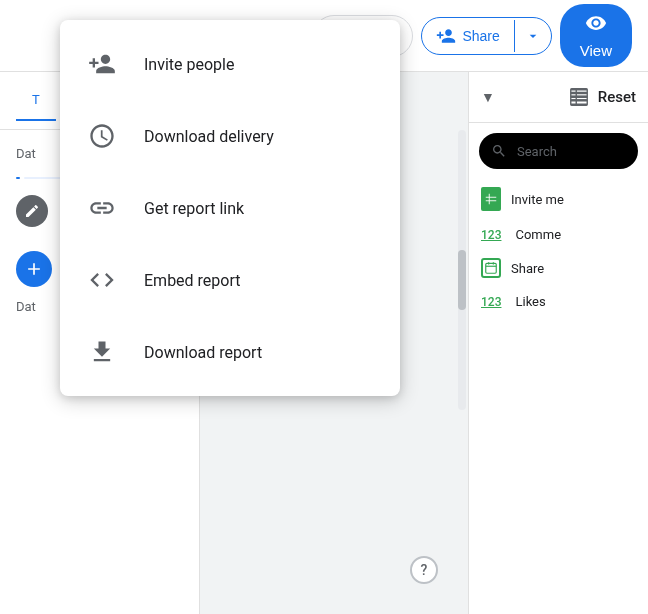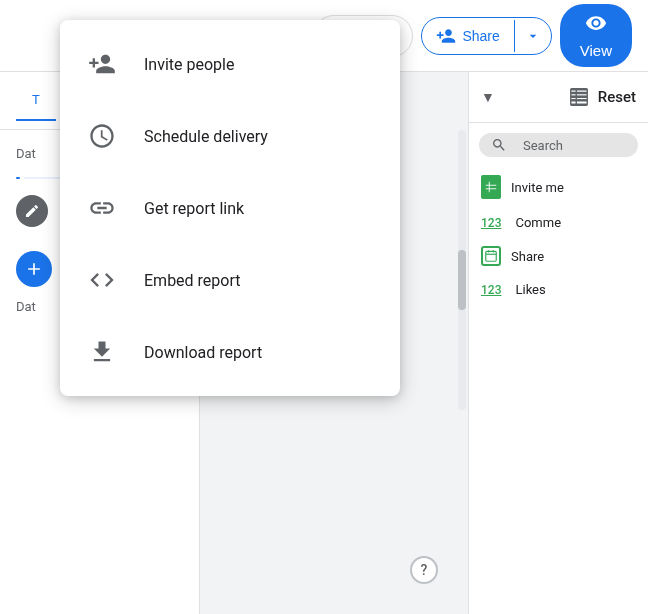--- a/index.html
+++ b/index.html
@@ -210,24 +210,24 @@
     .chevron-down {
       color: #5f6368;
       font-size: 14px;
       margin-right: auto;
     }
 
     .search-box {
       margin: 10px 10px;
       display: flex;
       align-items: center;
-      background: #e5e5e5;
+      background: #000000;
       border-radius: 20px;
-      padding: 4px 12px;
-      gap: 16px;
+      padding: 10px 12px;
+      gap: 10px;
     }
 
     .search-box span {
       font-size: 13px;
       color: #5f6368;
     }
 
     .right-list-item {
       display: flex;
       align-items: center;
@@ -493,21 +493,21 @@
     </div>
     <span class="dropdown-item-label">Invite people</span>
   </div>
 
   <div class="dropdown-item">
     <div class="dropdown-item-icon">
       <svg width="28" height="28" viewBox="0 0 24 24">
         <path d="M11.99 2C6.47 2 2 6.48 2 12s4.47 10 9.99 10C17.52 22 22 17.52 22 12S17.52 2 11.99 2zM12 20c-4.42 0-8-3.58-8-8s3.58-8 8-8 8 3.58 8 8-3.58 8-8 8zm.5-13H11v6l5.25 3.15.75-1.23-4.5-2.67V7z" fill="#5f6368"></path>
       </svg>
     </div>
-    <span class="dropdown-item-label">Schedule delivery</span>
+    <span class="dropdown-item-label">Download delivery</span>
   </div>
 
   <div class="dropdown-item">
     <div class="dropdown-item-icon">
       <svg width="28" height="28" viewBox="0 0 24 24">
         <path d="M3.9 12c0-1.71 1.39-3.1 3.1-3.1h4V7H7c-2.76 0-5 2.24-5 5s2.24 5 5 5h4v-1.9H7c-1.71 0-3.1-1.39-3.1-3.1zM8 13h8v-2H8v2zm9-6h-4v1.9h4c1.71 0 3.1 1.39 3.1 3.1s-1.39 3.1-3.1 3.1h-4V17h4c2.76 0 5-2.24 5-5s-2.24-5-5-5z" fill="#5f6368"></path>
       </svg>
     </div>
     <span class="dropdown-item-label">Get report link</span>
   </div>

